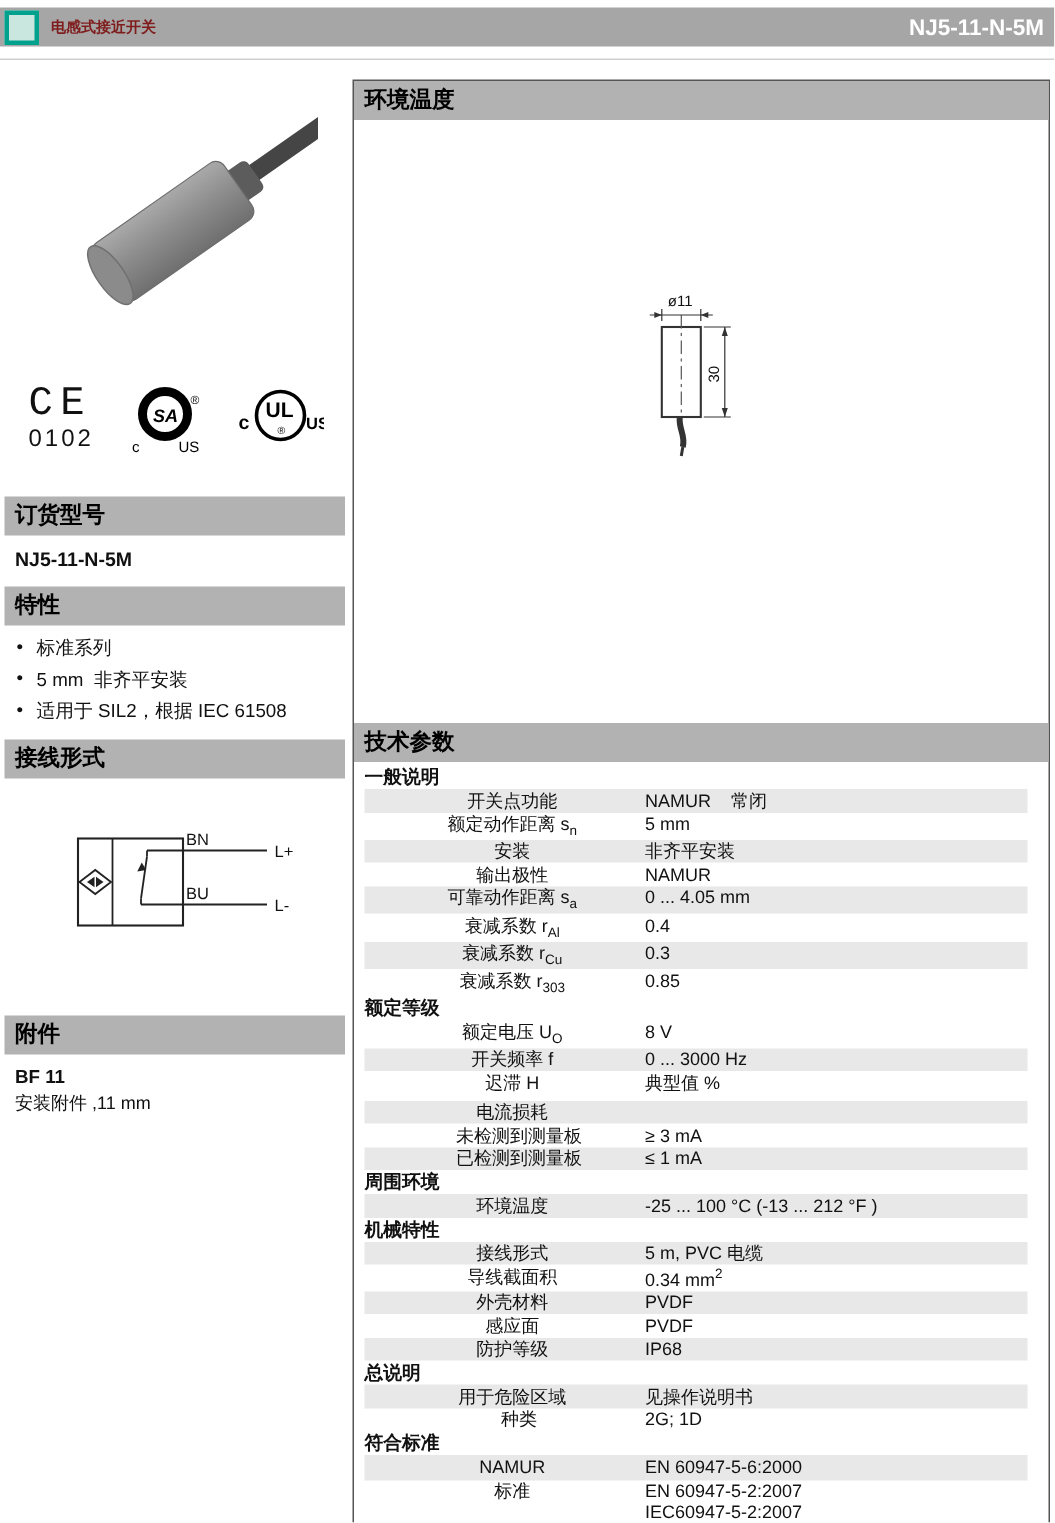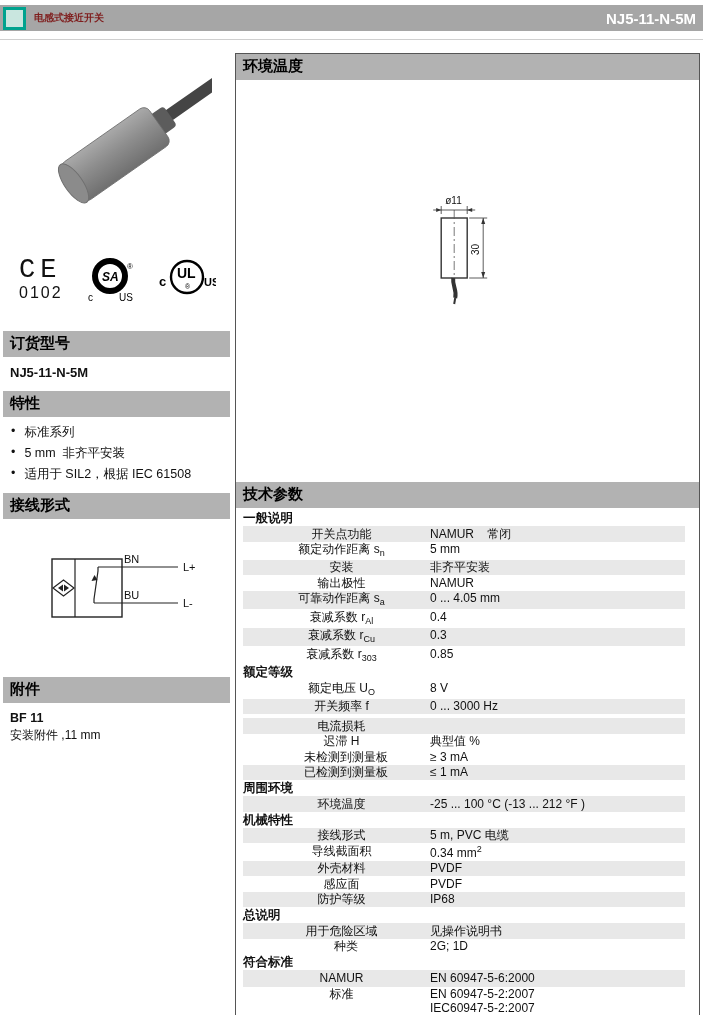--- a/index.html
+++ b/index.html
@@ -229,28 +229,28 @@
           </div>
           <div class="group-header">额定等级</div>
           <div class="trow">
             <div class="tlabel">额定电压  U<sub>O</sub></div>
             <div class="tvalue">8 V</div>
           </div>
           <div class="trow shaded">
             <div class="tlabel">开关频率 f</div>
             <div class="tvalue">0 ... 3000 Hz</div>
           </div>
+          <div class="trow">
+            <div class="tlabel">迟滞 H</div>
+            <div class="tvalue">典型值 %</div>
+          </div>
           <div class="trow shaded" style="margin-top: 4px;">
             <div class="tlabel">电流损耗</div>
             <div class="tvalue"></div>
           </div>
-          <div class="trow">
-            <div class="tlabel">迟滞 H</div>
-            <div class="tvalue">典型值 %</div>
-          </div>
           <div class="trow indent">
             <div class="tlabel">未检测到测量板</div>
             <div class="tvalue">≥ 3 mA</div>
           </div>
           <div class="trow shaded indent">
             <div class="tlabel">已检测到测量板</div>
             <div class="tvalue">≤ 1 mA</div>
           </div>
           <div class="group-header">周围环境</div>
           <div class="trow shaded">

